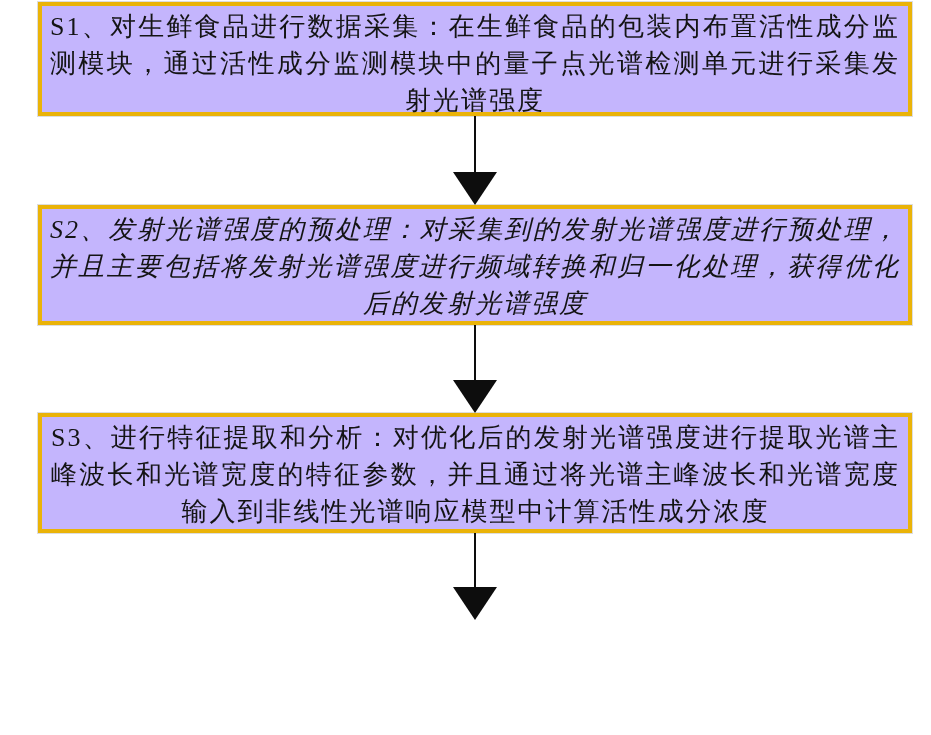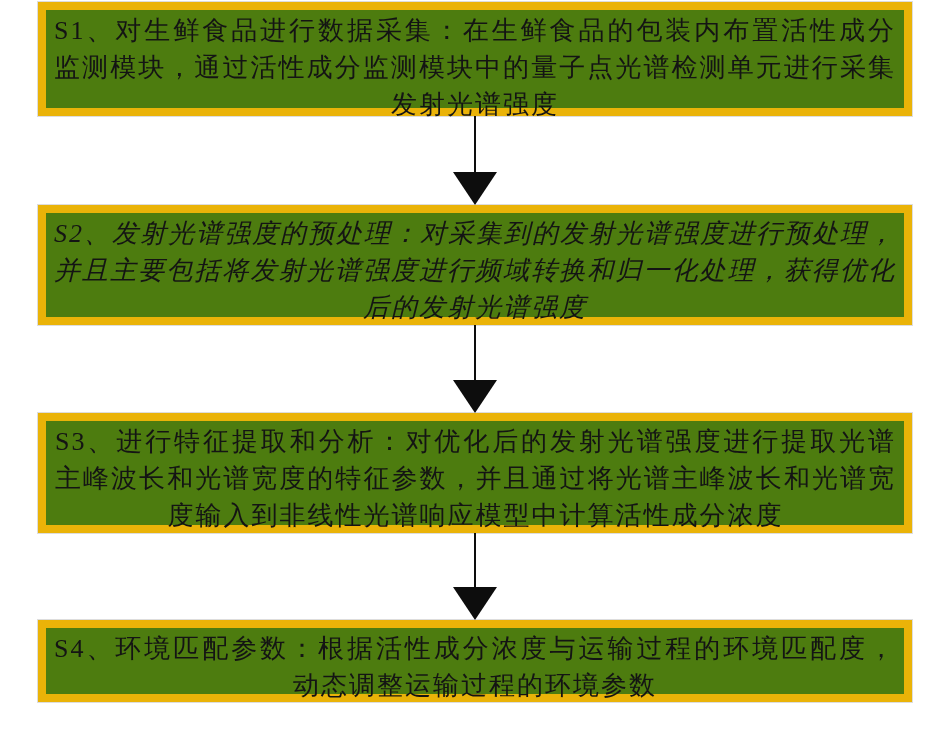--- a/index.html
+++ b/index.html
@@ -13,22 +13,22 @@
     height: 735px;
     background: #ffffff;
     overflow: hidden;
     font-family: "Liberation Serif", "DejaVu Serif", serif;
   }
   .step-box {
     position: absolute;
     left: 38px;
     width: 874px;
     box-sizing: border-box;
-    border: 8px solid #eab308;
-    background: #4d7c0f;
+    border: 4px solid #eab308;
+    background: #c4b5fd;
     color: #141414;
     font-size: 26px;
     line-height: 37px;
     letter-spacing: 2px;
     padding: 2px 8px;
     text-align: justify;
     text-align-last: center;
     -moz-text-align-last: center;
     text-justify: inter-character;
     box-shadow: 0 0 0 1px rgba(120,120,120,0.25);
@@ -77,17 +77,14 @@
 
   <div class="step-box" style="top: 413px; height: 120px; padding-left: 9px;">
     <span>S3、进行特征提取和分析：对优化后的发射光谱强度进行提取光谱主峰波长和光谱宽度的特征参数，并且通过将光谱主峰波长和光谱宽度输入到非线性光谱响应模型中计算活性成分浓度</span>
   </div>
 
   <div class="arrow" style="left: 453px; top: 533px; width: 44px; height: 87px;">
     <div class="arrow-shaft"></div>
     <div class="arrow-head"></div>
   </div>
 
-  <div class="step-box" style="top: 620px; height: 82px;">
-    <span>S4、环境匹配参数：根据活性成分浓度与运输过程的环境匹配度，动态调整运输过程的环境参数</span>
-  </div>
 
 </div>
 
 </body></html>

